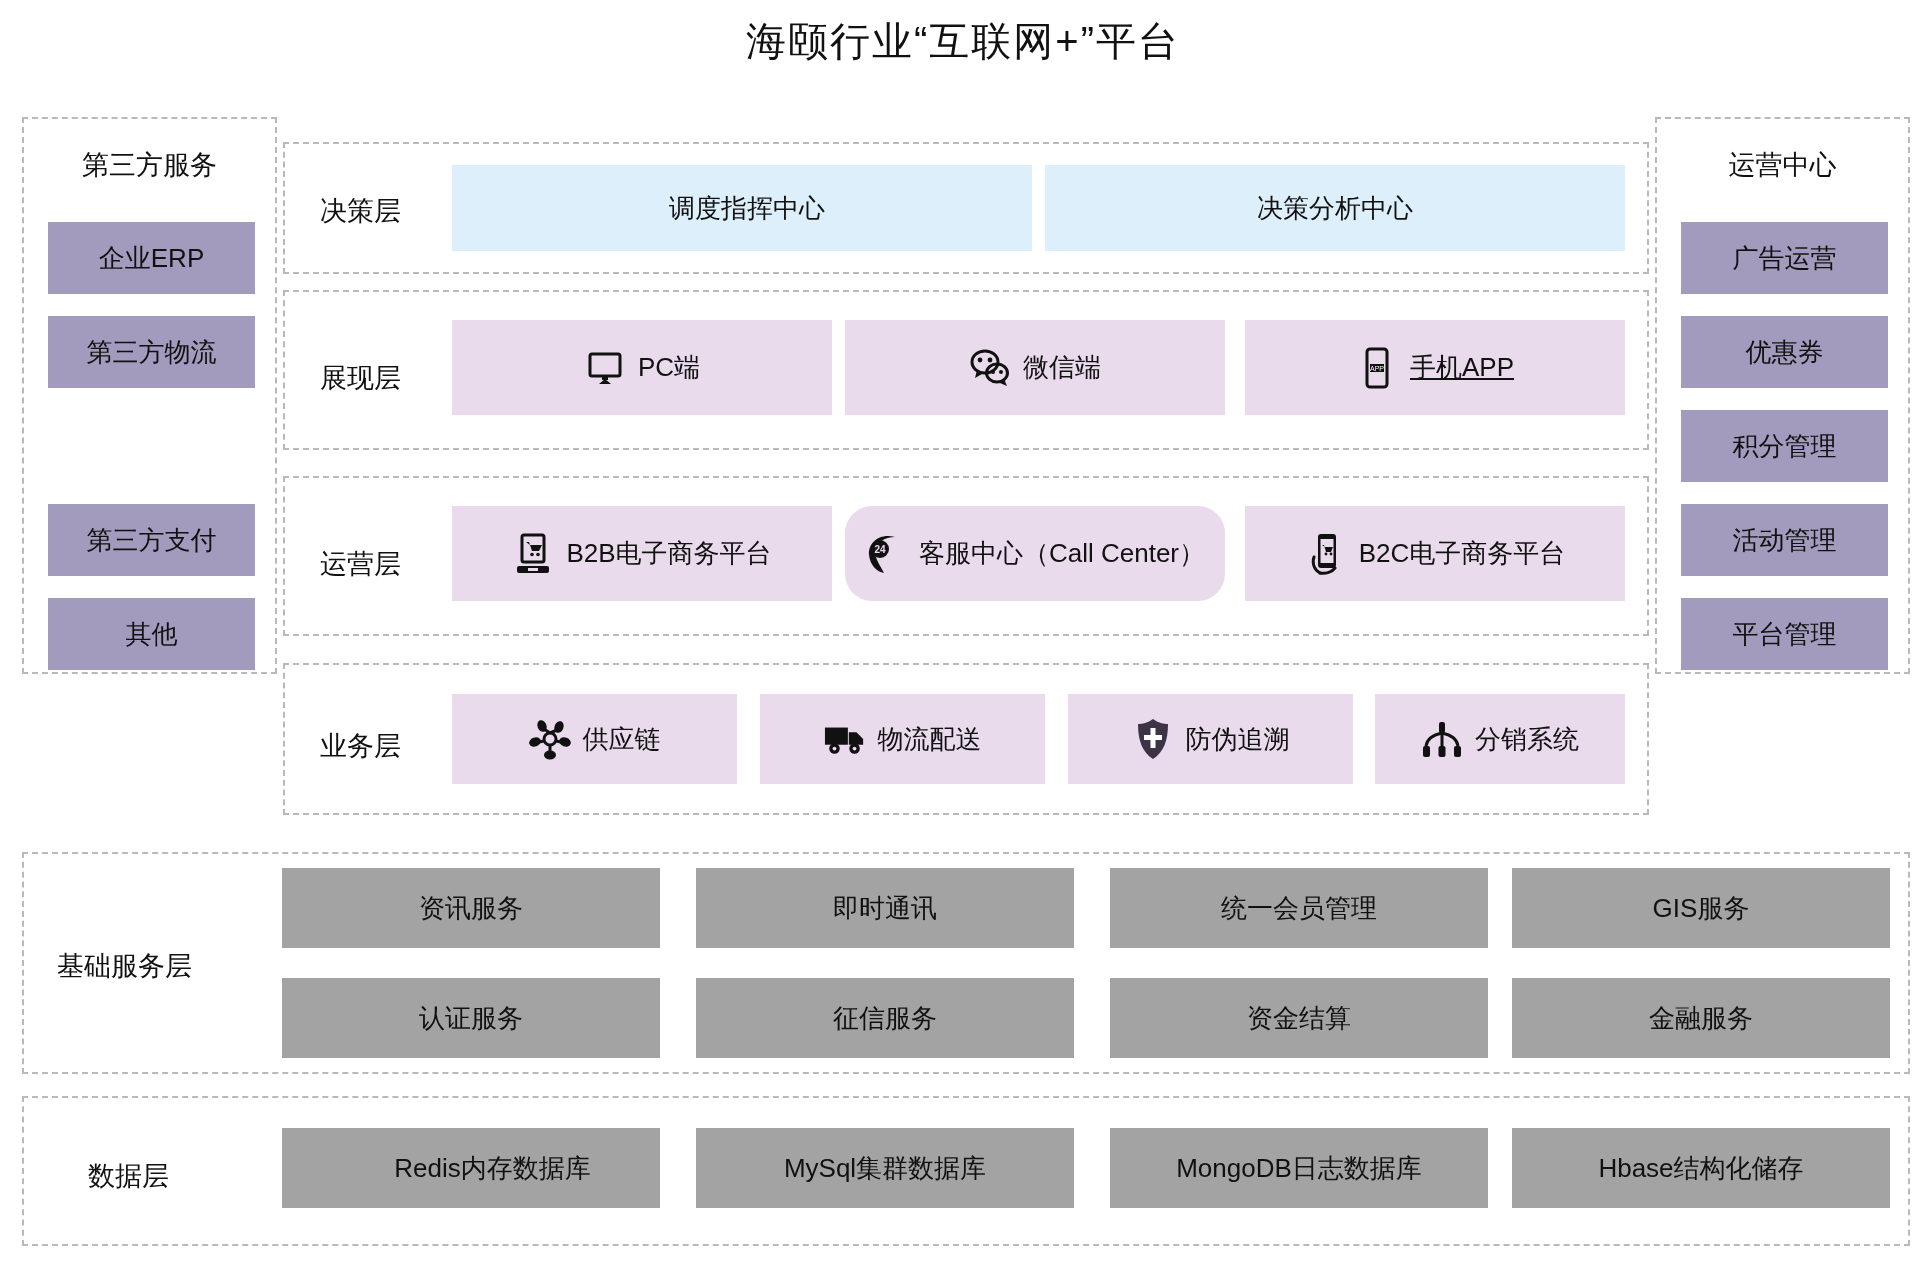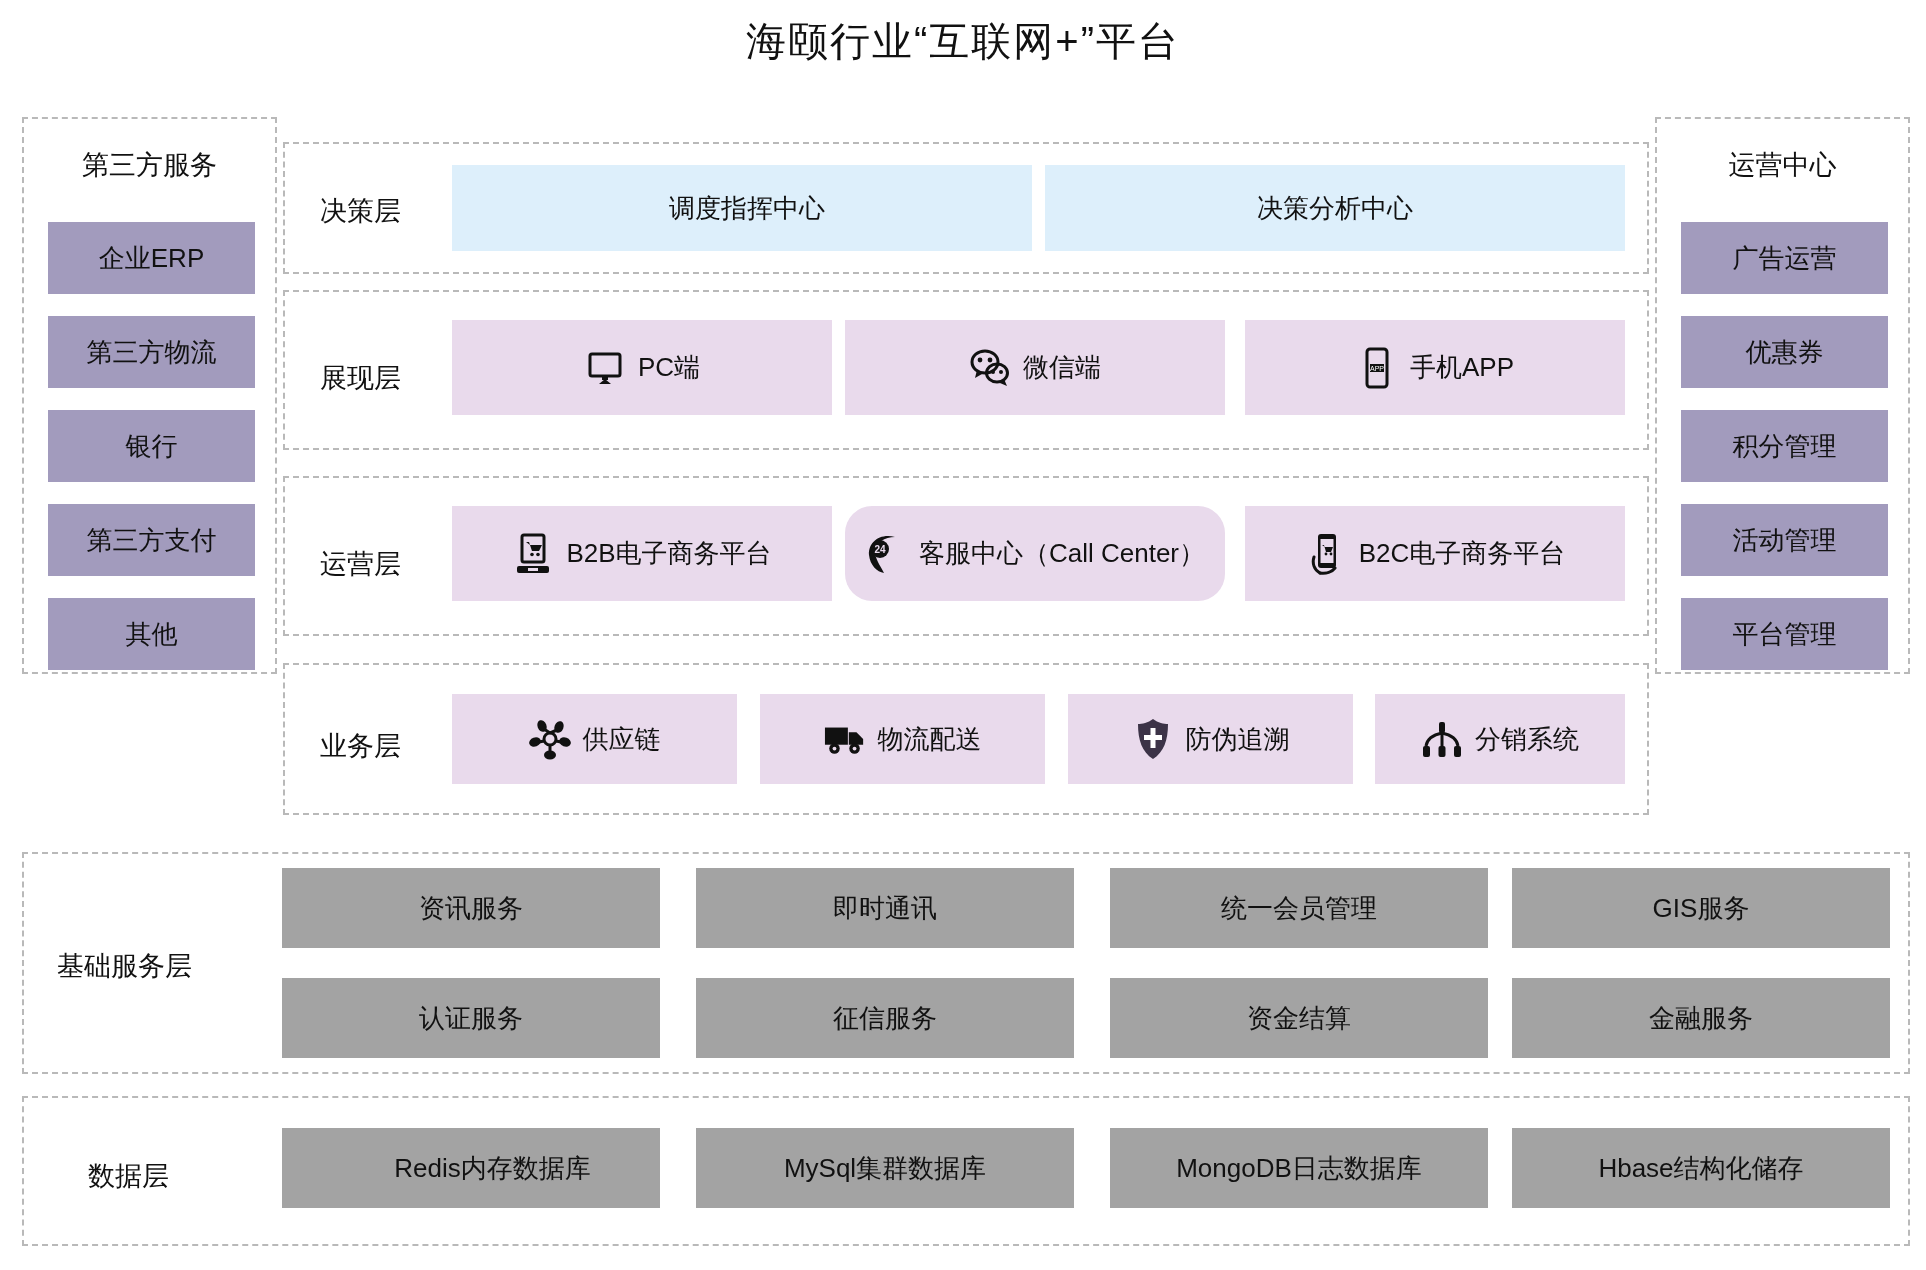--- a/index.html
+++ b/index.html
@@ -108,23 +108,20 @@
 
 <div id="page-title">海颐行业“互联网+”平台</div>
 
 <div class="dashed side-col" style="left:22px; top:117px; width:255px; height:557px;">
   <div class="side-title">第三方服务</div>
   <div class="side-box" style="top:103px;">
     <span>企业ERP</span>
   </div>
   <div class="side-box" style="top:197px;">
     <span>第三方物流</span>
-  </div>
-  <div class="side-box" style="top:291px;">
-    <span>银行</span>
   </div>
   <div class="side-box" style="top:385px;">
     <span>第三方支付</span>
   </div>
   <div class="side-box" style="top:479px;">
     <span>其他</span>
   </div>
 </div>
 
 <div class="dashed side-col" style="left:1655px; top:117px; width:255px; height:557px;">
@@ -180,21 +177,21 @@
       <circle cx="21" cy="12" r="2.4" fill="#111"></circle>
       <ellipse cx="28" cy="25" rx="10.5" ry="9" fill="none" stroke="#111" stroke-width="3"></ellipse>
       <polygon points="35,31 38,38 31,35" fill="#111"></polygon>
       <circle cx="24" cy="24" r="2" fill="#111"></circle>
       <circle cx="32" cy="24" r="2" fill="#111"></circle>
     </svg>
   </span>
   <span class="label">微信端</span>
 </div>
 
-<div class="cell pink" style="left:1245px; top:320px; width:380px; height:95px;">
+<div class="cell pink" style="left:1245px; top:320px; width:380px; height:95px;text-decoration:underline;">
   <span class="ico">
     <svg width="30" height="42" viewBox="0 0 30 42">
       <rect x="5" y="2" width="20" height="38" rx="3" fill="none" stroke="#111" stroke-width="3"></rect>
       <rect x="8" y="17" width="14" height="8" fill="#111"></rect>
       <text x="15" y="24" font-size="7" fill="#fff" text-anchor="middle" font-family="Liberation Sans, sans-serif">APP</text>
     </svg>
   </span>
   <span class="label">手机APP</span>
 </div>
 

